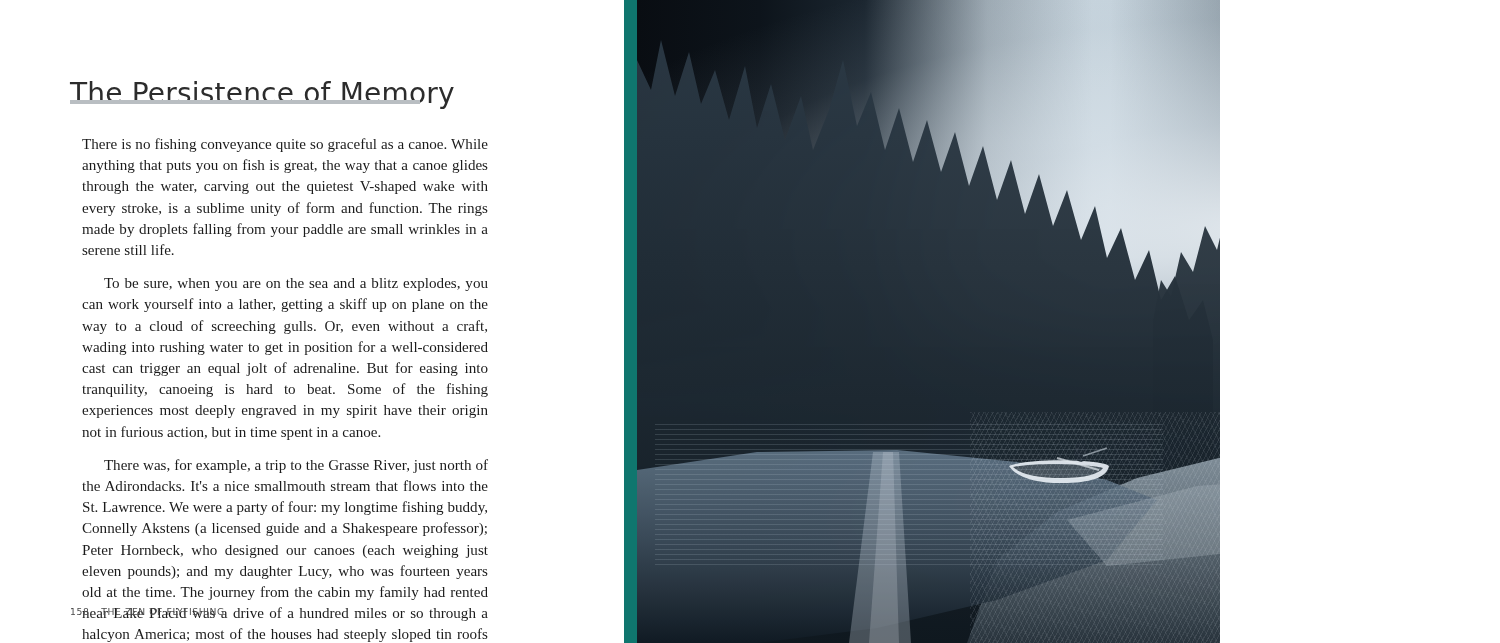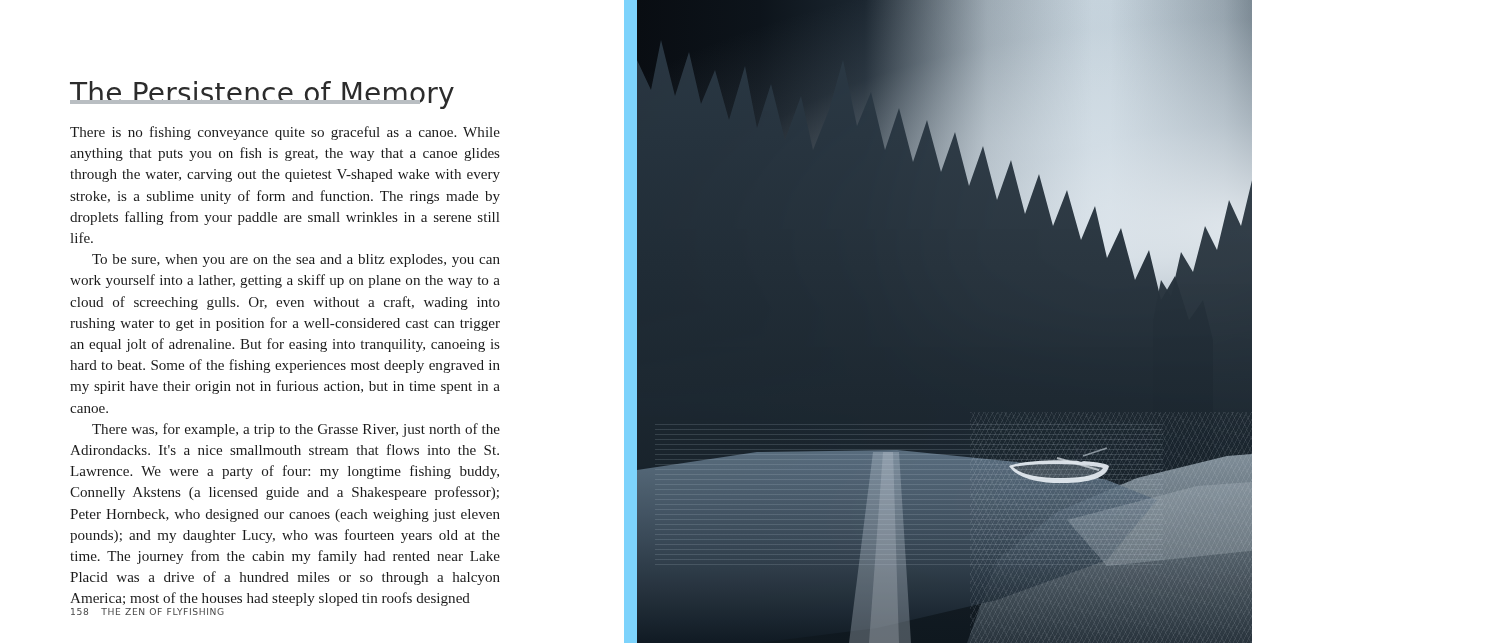--- a/index.html
+++ b/index.html
@@ -5,23 +5,22 @@
   html, body {
     margin: 0;
     padding: 0;
     background: #ffffff;
   }
   .page {
     position: relative;
     width: 1220px;
     height: 643px;
     overflow: hidden;
-    background: #7dd3fc;
+    background: #0f766e;
     font-family: "Liberation Serif", serif;
-    padding-left: 32px;
   }
 
   
   .left-page {
     position: absolute;
     left: 0;
     top: 0;
     width: 624px;
     height: 643px;
     background: #ffffff;
@@ -53,21 +52,21 @@
     width: 430px;
     font-family: "Liberation Serif", serif;
     font-size: 15.1px;
     line-height: 21.2px;
     color: #1b1b1b;
     text-align: justify;
     -webkit-hyphens: auto;
     hyphens: auto;
   }
   .body-text p {
-    margin: 0;
+    margin: 12px;
   }
   .body-text p + p {
     text-indent: 1.45em;
   }
   .footer {
     position: absolute;
     left: 70px;
     bottom: 26px;
     font-family: "DejaVu Sans", sans-serif;
     font-size: 9.2px;

